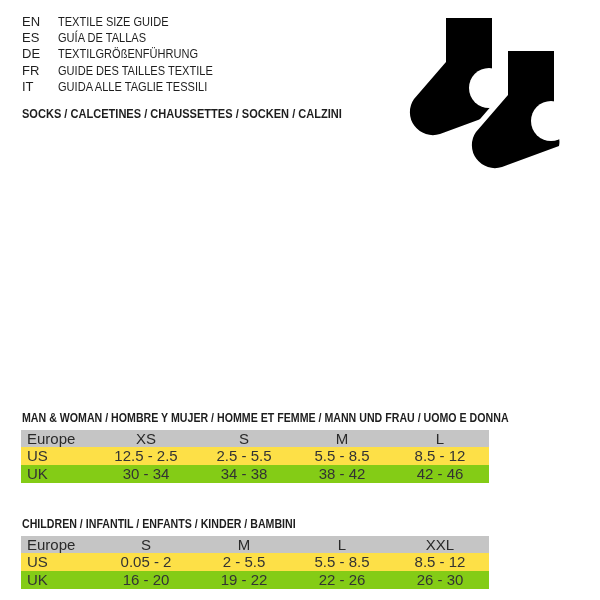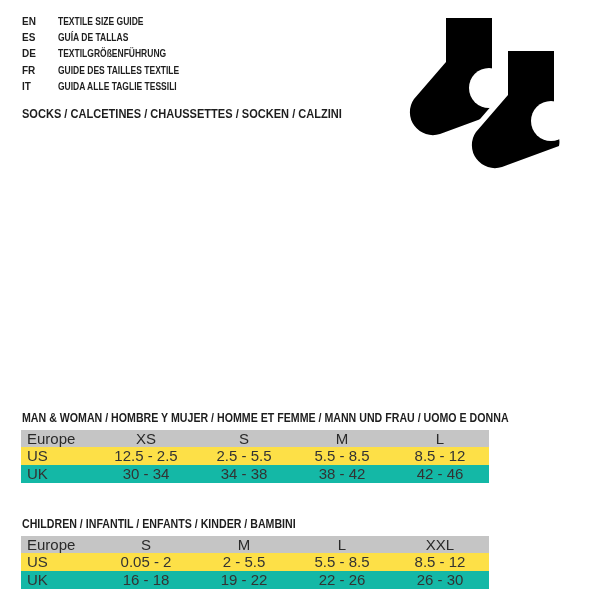--- a/index.html
+++ b/index.html
@@ -18,21 +18,21 @@
     display: inline-block;
     transform: scaleX(0.85);
     transform-origin: 0 50%;
     white-space: nowrap;
   }
 
   
   .lang-block { left: 22px; top: 14px; }
   .lang-row {
     height: 16.2px; line-height: 16.2px;
-    font-size: 10px; font-weight: bold;
+    font-size: 13px; font-weight: normal;
     white-space: nowrap;
   }
   .lang-code { display: inline-block; width: 36px; vertical-align: top; }
 
   
   .product-heading {
     left: 22px; top: 106px;
     font-size: 13px; font-weight: bold; line-height: 16px;
     white-space: nowrap;
   }
@@ -48,21 +48,21 @@
   #t1-title { left: 22px; top: 411px; }
   #t2-title { left: 22px; top: 517px; }
 
   .size-table { left: 21px; width: 468px; font-size: 15px; color: #333333; }
   #t1 { top: 430px; }
   #t2 { top: 536px; }
 
   .trow { display: grid; grid-template-columns: 76px 98px 98px 98px 98px; }
   .thead { height: 17px; line-height: 17px; background: #c5c5c5; color: #2a2a2a; }
   .tdata { height: 18px; line-height: 18px; background: #fde047; }
-  .tdata.alt { background: #14b8a6; }
+  .tdata.alt { background: #84cc16; }
   .cell { text-align: center; overflow: hidden; }
   .cell.region { text-align: left; padding-left: 6px; }
 </style>
 </head>
 <body>
 
 <div class="abs lang-block">
   <div class="lang-row">
     <span class="lang-code">EN</span><span class="cond">TEXTILE SIZE GUIDE</span>
   </div>
@@ -143,18 +143,18 @@
   </div>
   <div class="trow tdata">
     <div class="cell region">US</div>
     <div class="cell">0.05 - 2</div>
     <div class="cell">2 - 5.5</div>
     <div class="cell">5.5 - 8.5</div>
     <div class="cell">8.5 - 12</div>
   </div>
   <div class="trow tdata alt">
     <div class="cell region">UK</div>
-    <div class="cell">16 - 18</div>
+    <div class="cell">16 - 20</div>
     <div class="cell">19 - 22</div>
     <div class="cell">22 - 26</div>
     <div class="cell">26 - 30</div>
   </div>
 </div>
 
 </body></html>

